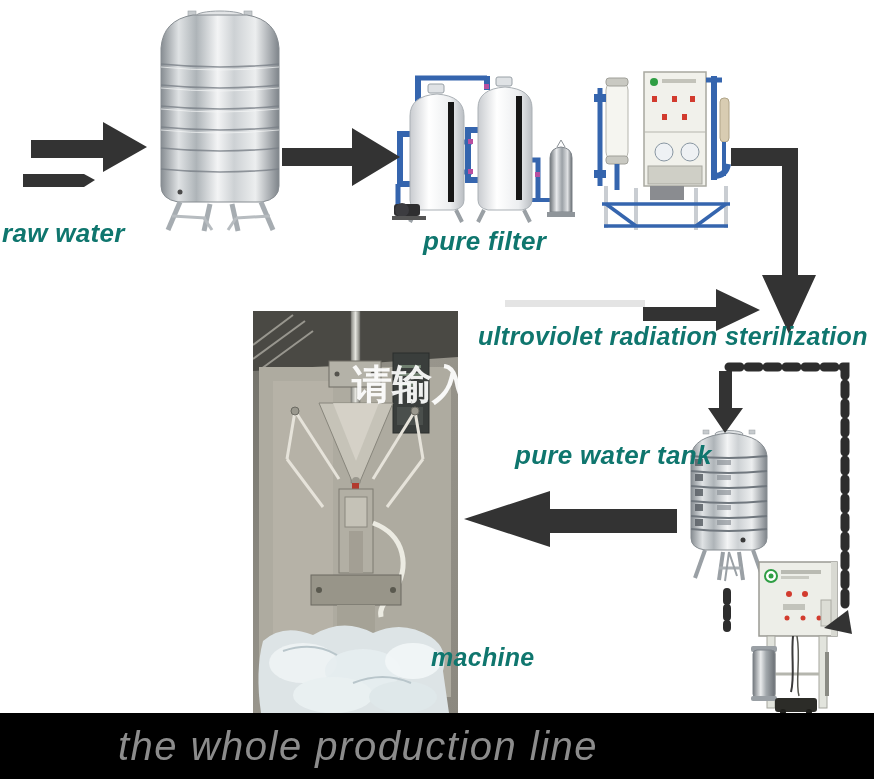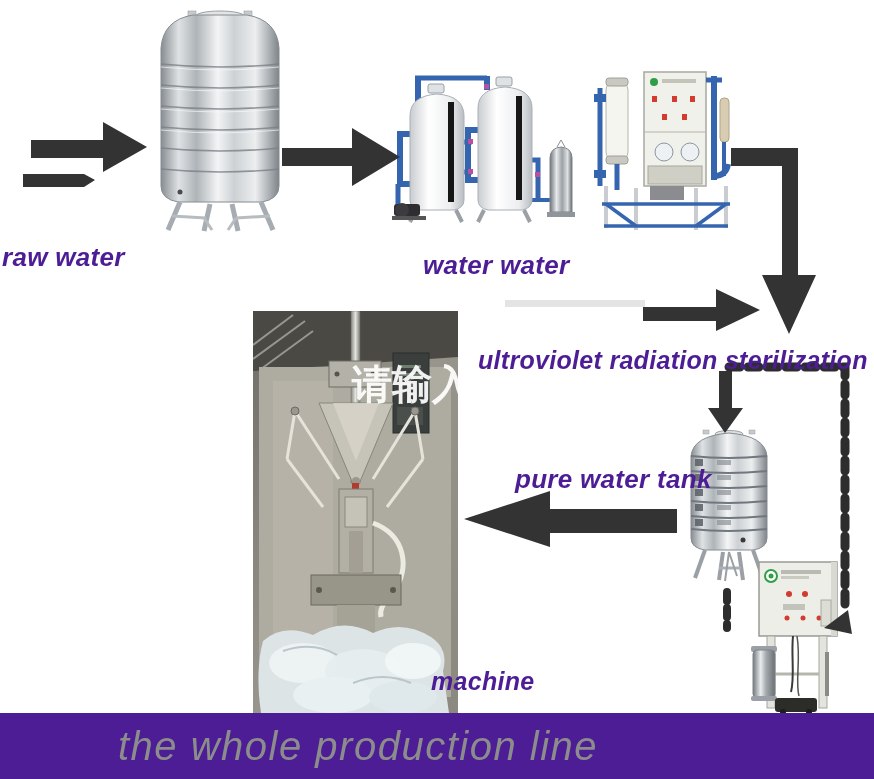--- a/index.html
+++ b/index.html
@@ -3,38 +3,38 @@
 <meta charset="utf-8">
 <style>
   * { margin:0; padding:0; box-sizing:border-box; }
   html,body { background:#ffffff; }
   .stage {
     position:relative; width:874px; height:779px; background:#ffffff;
     overflow:hidden; font-family:"Liberation Sans", sans-serif;
   }
   .layer { position:absolute; left:0; top:0; pointer-events:none; }
   .lbl {
-    position:absolute; color:#4c1d95; font-style:italic; font-weight:bold;
-    font-size:26px; white-space:nowrap; letter-spacing:0.3px; z-index:6;margin-top:24px;
+    position:absolute; color:#0f766e; font-style:italic; font-weight:bold;
+    font-size:26px; white-space:nowrap; letter-spacing:0.3px; z-index:6;
   }
   .lbl.small { font-size:25px; font-weight:bold; }
   .photo {
     position:absolute; left:253px; top:311px; width:220px; height:402px;
     overflow:hidden; z-index:2;
   }
   .watermark {
     position:absolute; left:99px; top:46px; font-size:40px; font-weight:bold;
     color:rgba(255,255,255,0.92); white-space:nowrap; z-index:3;
     font-family:"DejaVu Sans", sans-serif;
   }
   .eq { position:absolute; z-index:2; }
   .arrows { z-index:4; }
   .footer {
     position:absolute; left:0; top:713px; width:874px; height:66px;
-    background:#4c1d95; display:flex; align-items:center; z-index:7;
+    background:#000000; display:flex; align-items:center; z-index:7;
   }
   .footer span {
     margin-left:118px; font-size:40px; font-style:italic; color:#8c8c8c;
     letter-spacing:1.5px;
   }
 </style>
 </head>
 <body>
 
 <div class="stage">
@@ -361,21 +361,21 @@
       <polygon points="848,610 852,634 824,628"></polygon>
     </g>
     <rect x="505" y="300" width="140" height="7" fill="#bbbbbb" opacity="0.4"></rect>
     <g stroke="#2d2d2d" fill="none" stroke-linecap="round">
       <path d="M729,367 H845 V612" stroke-width="9" stroke-dasharray="11 8"></path>
       <path d="M727,592 V628" stroke-width="8" stroke-dasharray="9 7"></path>
     </g>
   </svg>
 
   <div class="lbl" style="left:2px; top:218px;">raw water</div>
-  <div class="lbl" style="left:423px; top:226px;">water water</div>
+  <div class="lbl" style="left:423px; top:226px;">pure filter</div>
   <div class="lbl small" style="left:478px; top:322px;">ultroviolet radiation sterilization</div>
   <div class="lbl" style="left:515px; top:440px;">pure water tank</div>
   <div class="lbl small" style="left:431px; top:643px;">machine</div>
 
   <div class="footer">
     <span>the whole production line</span>
   </div>
 
 </div>
 

